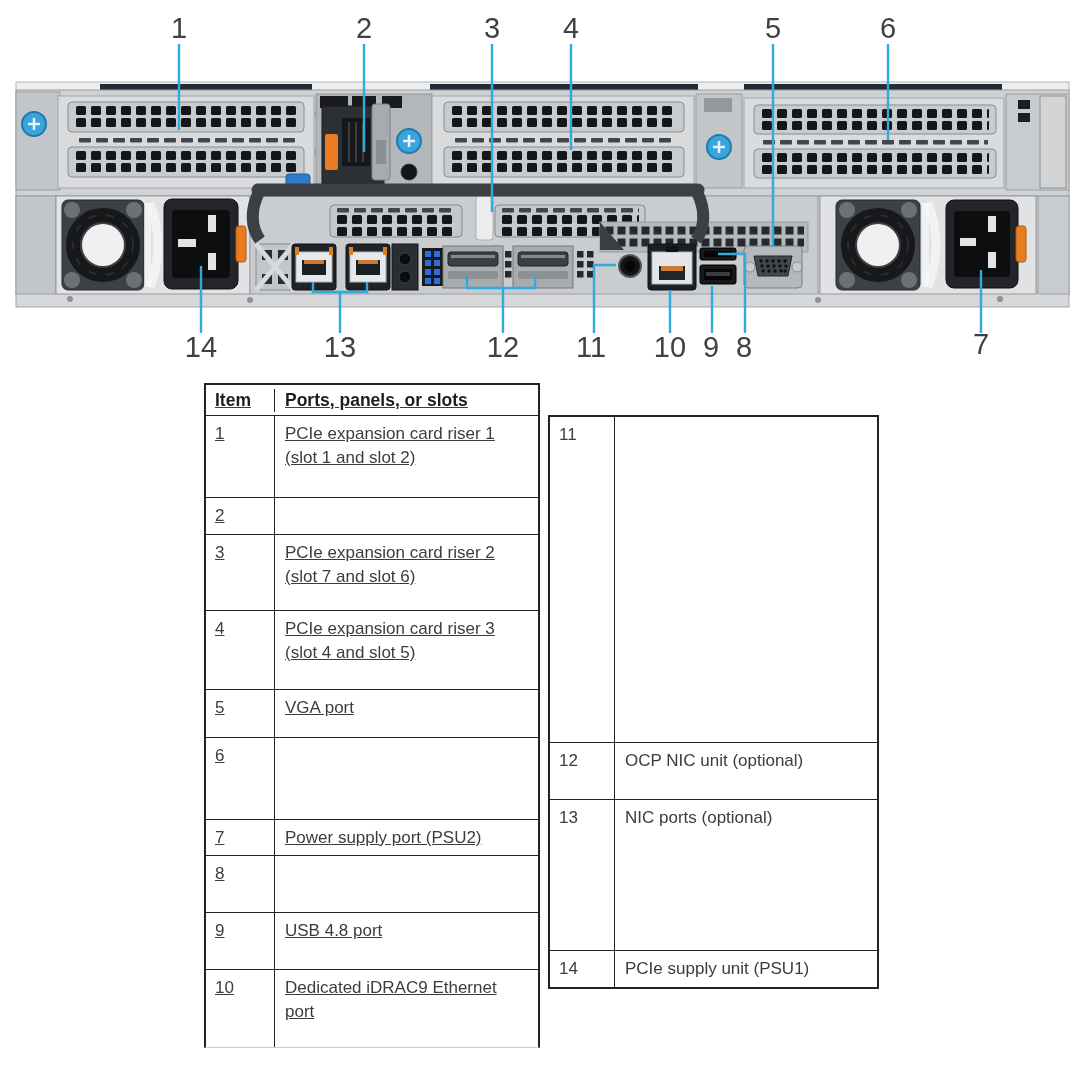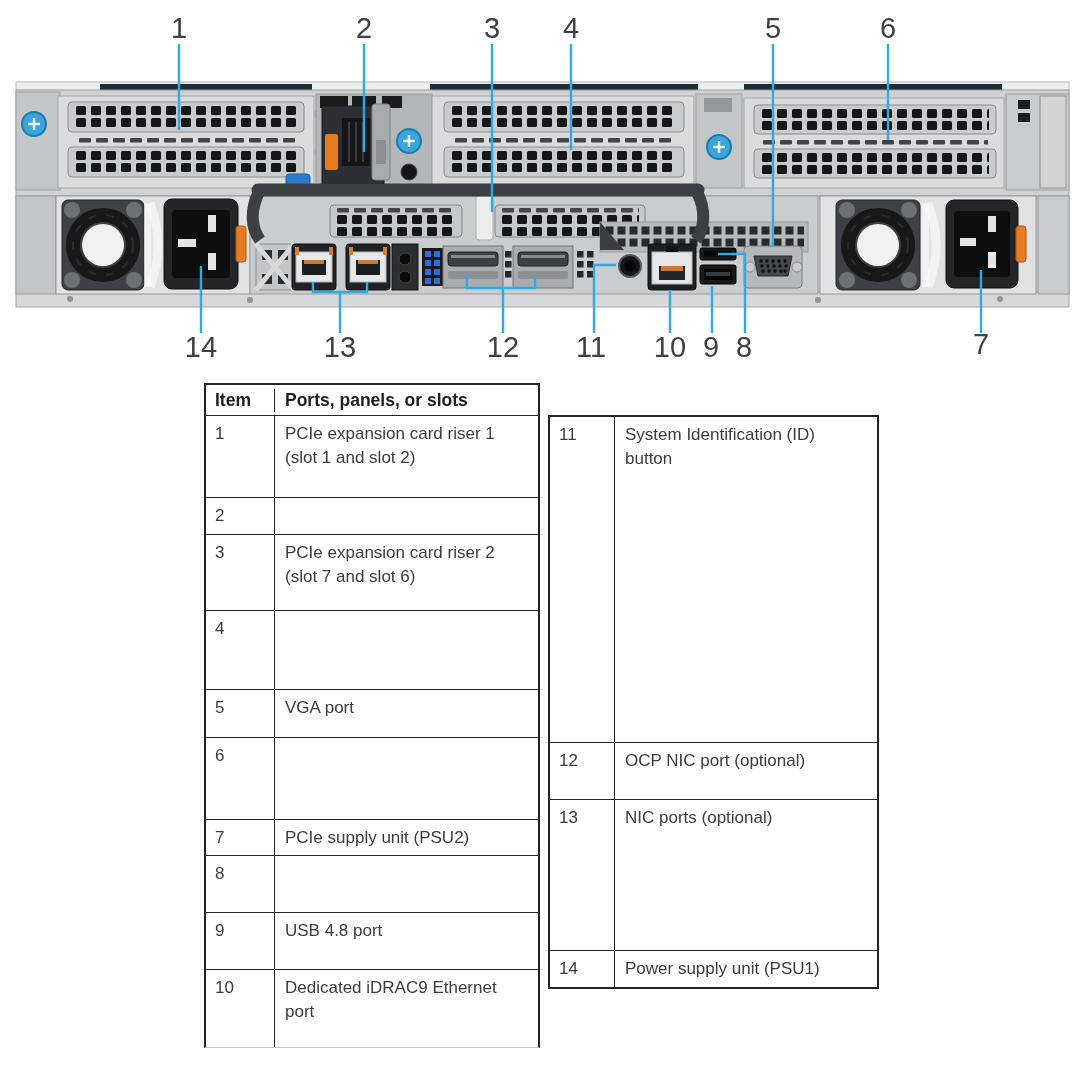--- a/index.html
+++ b/index.html
@@ -2,21 +2,21 @@
 <html><head>
 <meta charset="utf-8">
 <style>
   html,body{margin:0;padding:0;background:#ffffff;}
   .stage{position:relative;width:1080px;height:1080px;background:#ffffff;overflow:hidden;
          font-family:"Liberation Sans", sans-serif;color:#3a3c3f;}
   .diagram{position:absolute;left:0;top:0;}
   .co{font-size:29px;fill:#3e4144;text-anchor:middle;}
   
   .tbl{position:absolute;box-sizing:border-box;border:2px solid #232327;background:#fff;}
-  .tbl-left{left:204px;top:383px;width:336px;height:665px;overflow:hidden;border-bottom:1px solid #c9c9c9;}
+  .tbl-left{left:204px;top:383px;width:336px;height:665px;overflow:hidden;border-bottom:1px solid #c9c9c9;text-decoration:underline;}
   .tbl-right{left:548px;top:415px;width:331px;height:574px;}
   .t-row,.t-header{display:flex;box-sizing:border-box;}
   .t-row{border-top:1.2px solid #232327;}
   .t-header{height:30px;align-items:center;font-weight:bold;color:#1e1e20;font-size:17.5px;}
   .c-item{box-sizing:border-box;flex:0 0 auto;border-right:1.6px solid #232327;
           padding:6px 0 0 9px;font-size:17px;line-height:23px;}
   .c-desc{box-sizing:border-box;flex:1 1 auto;padding:6px 16px 0 10px;font-size:17px;line-height:24px;}
   .tbl-left  .c-item{width:69px;}
   .tbl-right .c-item{width:65px;}
   .t-header .c-item,.t-header .c-desc{padding-top:0;display:flex;align-items:center;font-size:17.5px;}
@@ -397,57 +397,57 @@
   </div>
   <div class="t-row h37">
     <div class="c-item">2</div>
   </div>
   <div class="t-row h76">
     <div class="c-item">3</div>
     <div class="c-desc">PCIe expansion card riser 2 (slot 7 and slot 6)</div>
   </div>
   <div class="t-row h79">
     <div class="c-item">4</div>
+    <div class="c-desc">PCIe expansion card riser 3 (slot 4 and slot 5)</div>
   </div>
   <div class="t-row h48">
     <div class="c-item">5</div>
     <div class="c-desc">VGA port</div>
   </div>
   <div class="t-row h82">
     <div class="c-item">6</div>
   </div>
   <div class="t-row h36">
     <div class="c-item">7</div>
-    <div class="c-desc">PCIe supply unit (PSU2)</div>
+    <div class="c-desc">Power supply port (PSU2)</div>
   </div>
   <div class="t-row h57">
     <div class="c-item">8</div>
   </div>
   <div class="t-row h57">
     <div class="c-item">9</div>
     <div class="c-desc">USB 4.8 port</div>
   </div>
   <div class="t-row h96">
     <div class="c-item">10</div>
     <div class="c-desc">Dedicated iDRAC9 Ethernet port</div>
   </div>
 </div>
 
 <div class="tbl tbl-right">
   <div class="t-row h325" style="border-top:none;">
     <div class="c-item">11</div>
-    <div class="c-desc">System Identification (ID) button</div>
   </div>
   <div class="t-row h57">
     <div class="c-item">12</div>
-    <div class="c-desc">OCP NIC port (optional)</div>
+    <div class="c-desc">OCP NIC unit (optional)</div>
   </div>
   <div class="t-row h151">
     <div class="c-item">13</div>
     <div class="c-desc">NIC ports (optional)</div>
   </div>
   <div class="t-row h41">
     <div class="c-item">14</div>
-    <div class="c-desc">Power supply unit (PSU1)</div>
+    <div class="c-desc">PCIe supply unit (PSU1)</div>
   </div>
 </div>
 
 </div>
 
 </body></html>

